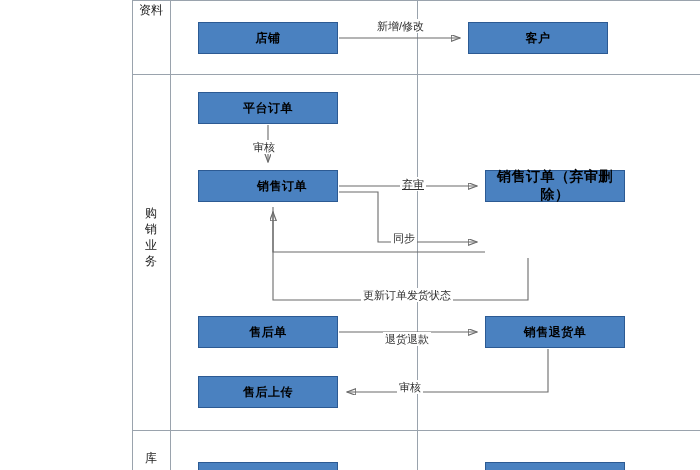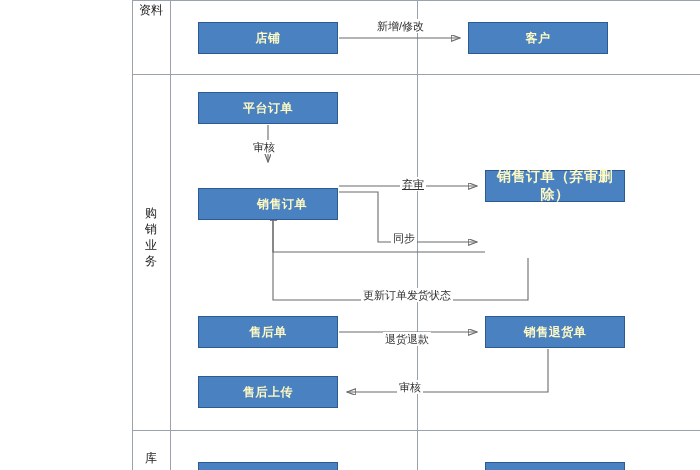--- a/index.html
+++ b/index.html
@@ -32,21 +32,21 @@
     line-height: 16px;
     text-align: center;
     font-weight: 400;
   }
 
   .node {
     position: absolute;
     box-sizing: border-box;
     background: #4a81c0;
     border: 1px solid #2c5a93;
-    color: #fef9c3;
+    color: #000000;
     font-size: 12px;
     font-weight: bold;
     display: flex;
     align-items: center;
     justify-content: center;
     text-align: center;
     letter-spacing: 0.5px;
   }
 
   .edge-label {
@@ -118,21 +118,21 @@
 
     <line x1="291" y1="332" x2="429" y2="332" marker-end="url(#arrow)"></line>
 
     <path d="M500,349 L500,392 L299,392" marker-end="url(#arrow)"></path>
   </svg>
 
   <div class="node" style="left:150px; top:22px; width:140px; height:32px;">店铺</div>
   <div class="node" style="left:420px; top:22px; width:140px; height:32px;">客户</div>
 
   <div class="node" style="left:150px; top:92px; width:140px; height:32px;">平台订单</div>
-  <div class="node" style="left:150px; top:188px; width:140px; height:32px;padding-left:28px;">销售订单</div>
+  <div class="node" style="left:150px; top:170px; width:140px; height:32px;padding-left:28px;">销售订单</div>
 
   <div class="node" style="left:437px; top:170px; width:140px; height:32px; font-size:14px;">销售订单（弃审删除）</div>
 
   <div class="node" style="left:150px; top:316px; width:140px; height:32px;">售后单</div>
   <div class="node" style="left:437px; top:316px; width:140px; height:32px;">销售退货单</div>
 
   <div class="node" style="left:150px; top:376px; width:140px; height:32px;">售后上传</div>
 
   <div class="node" style="left:150px; top:462px; width:140px; height:32px;"></div>
   <div class="node" style="left:437px; top:462px; width:140px; height:32px;"></div>

